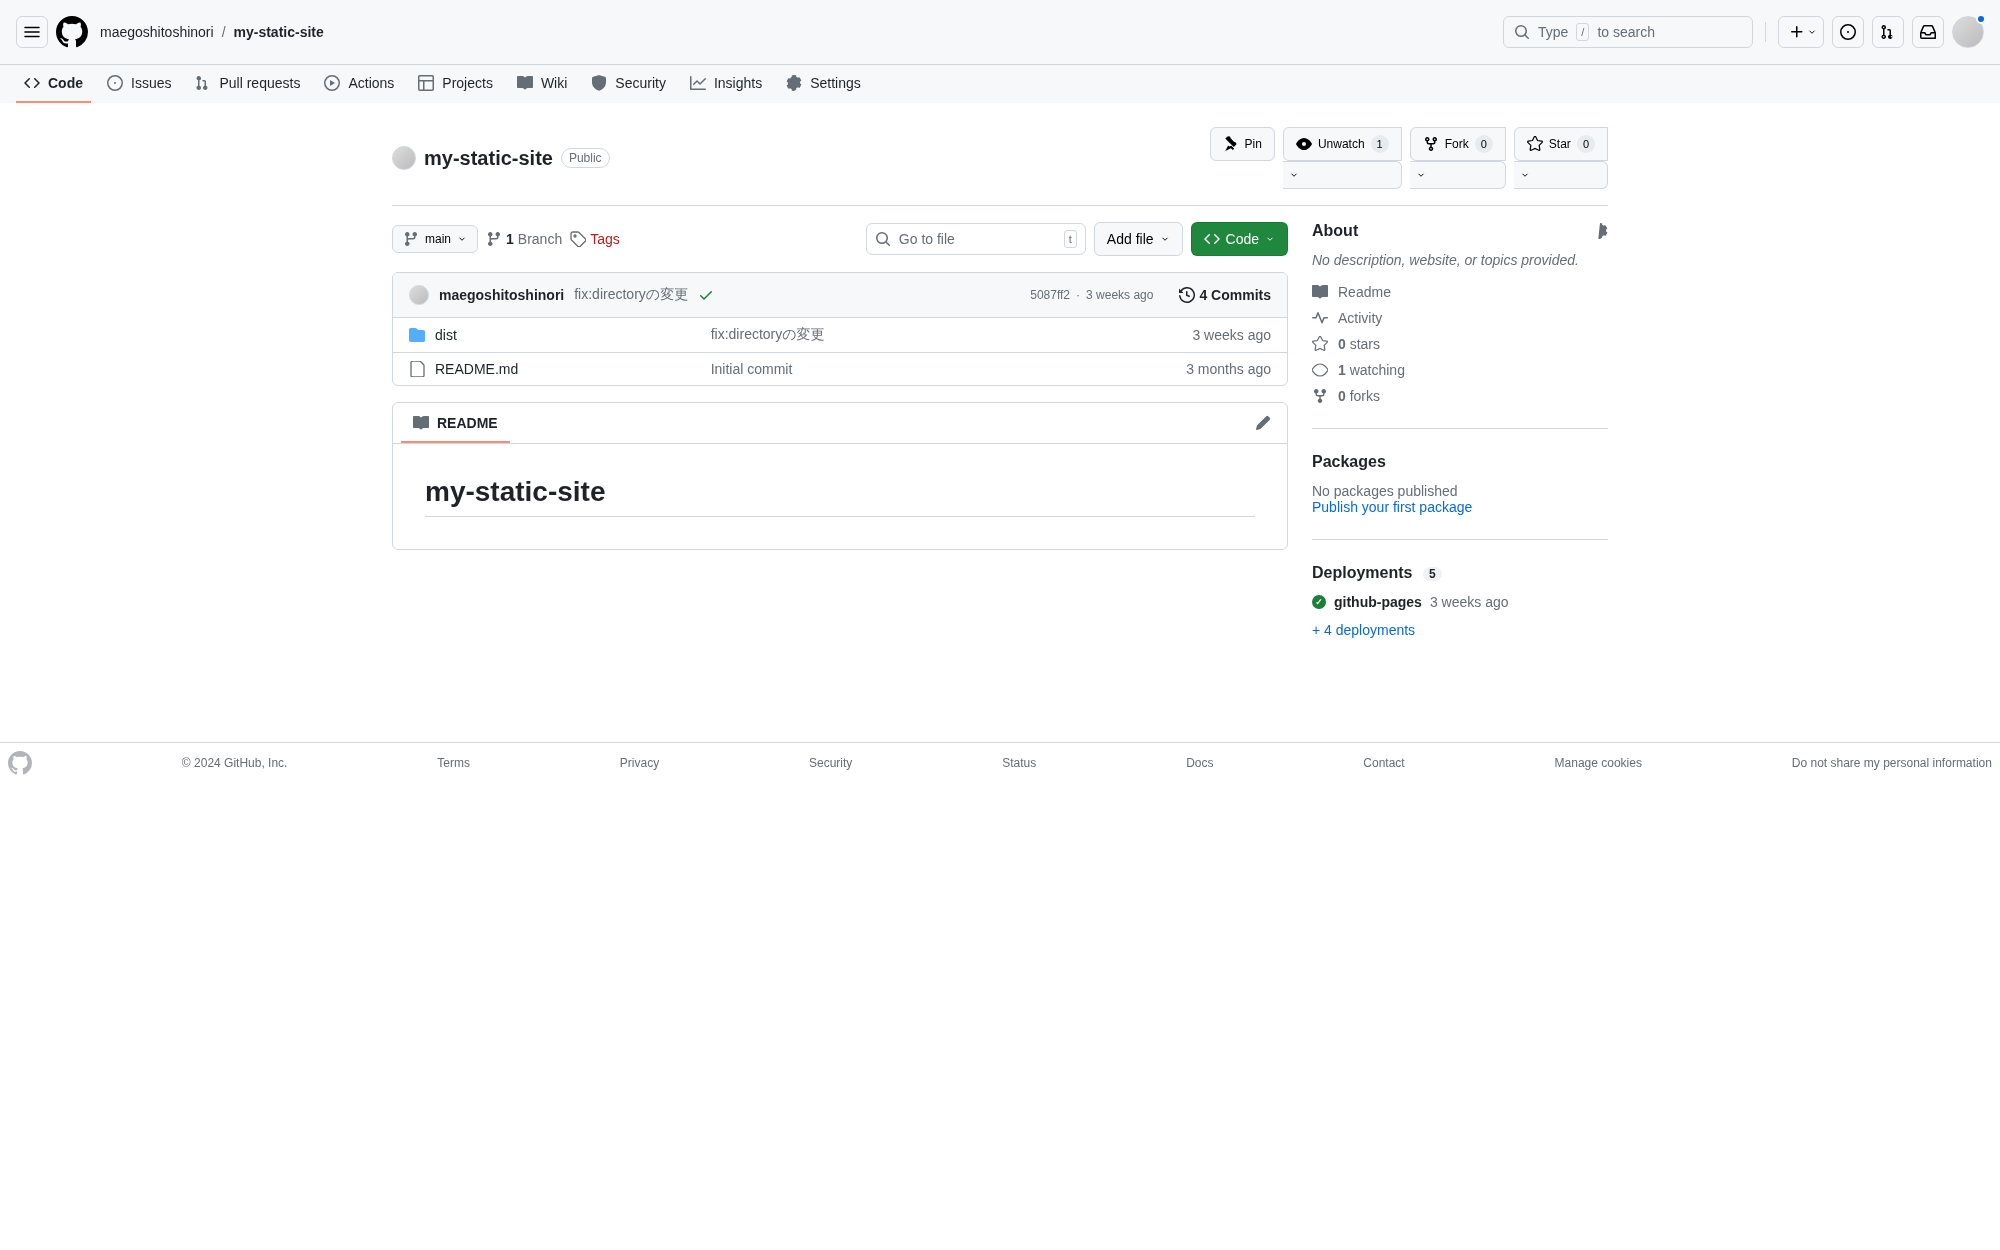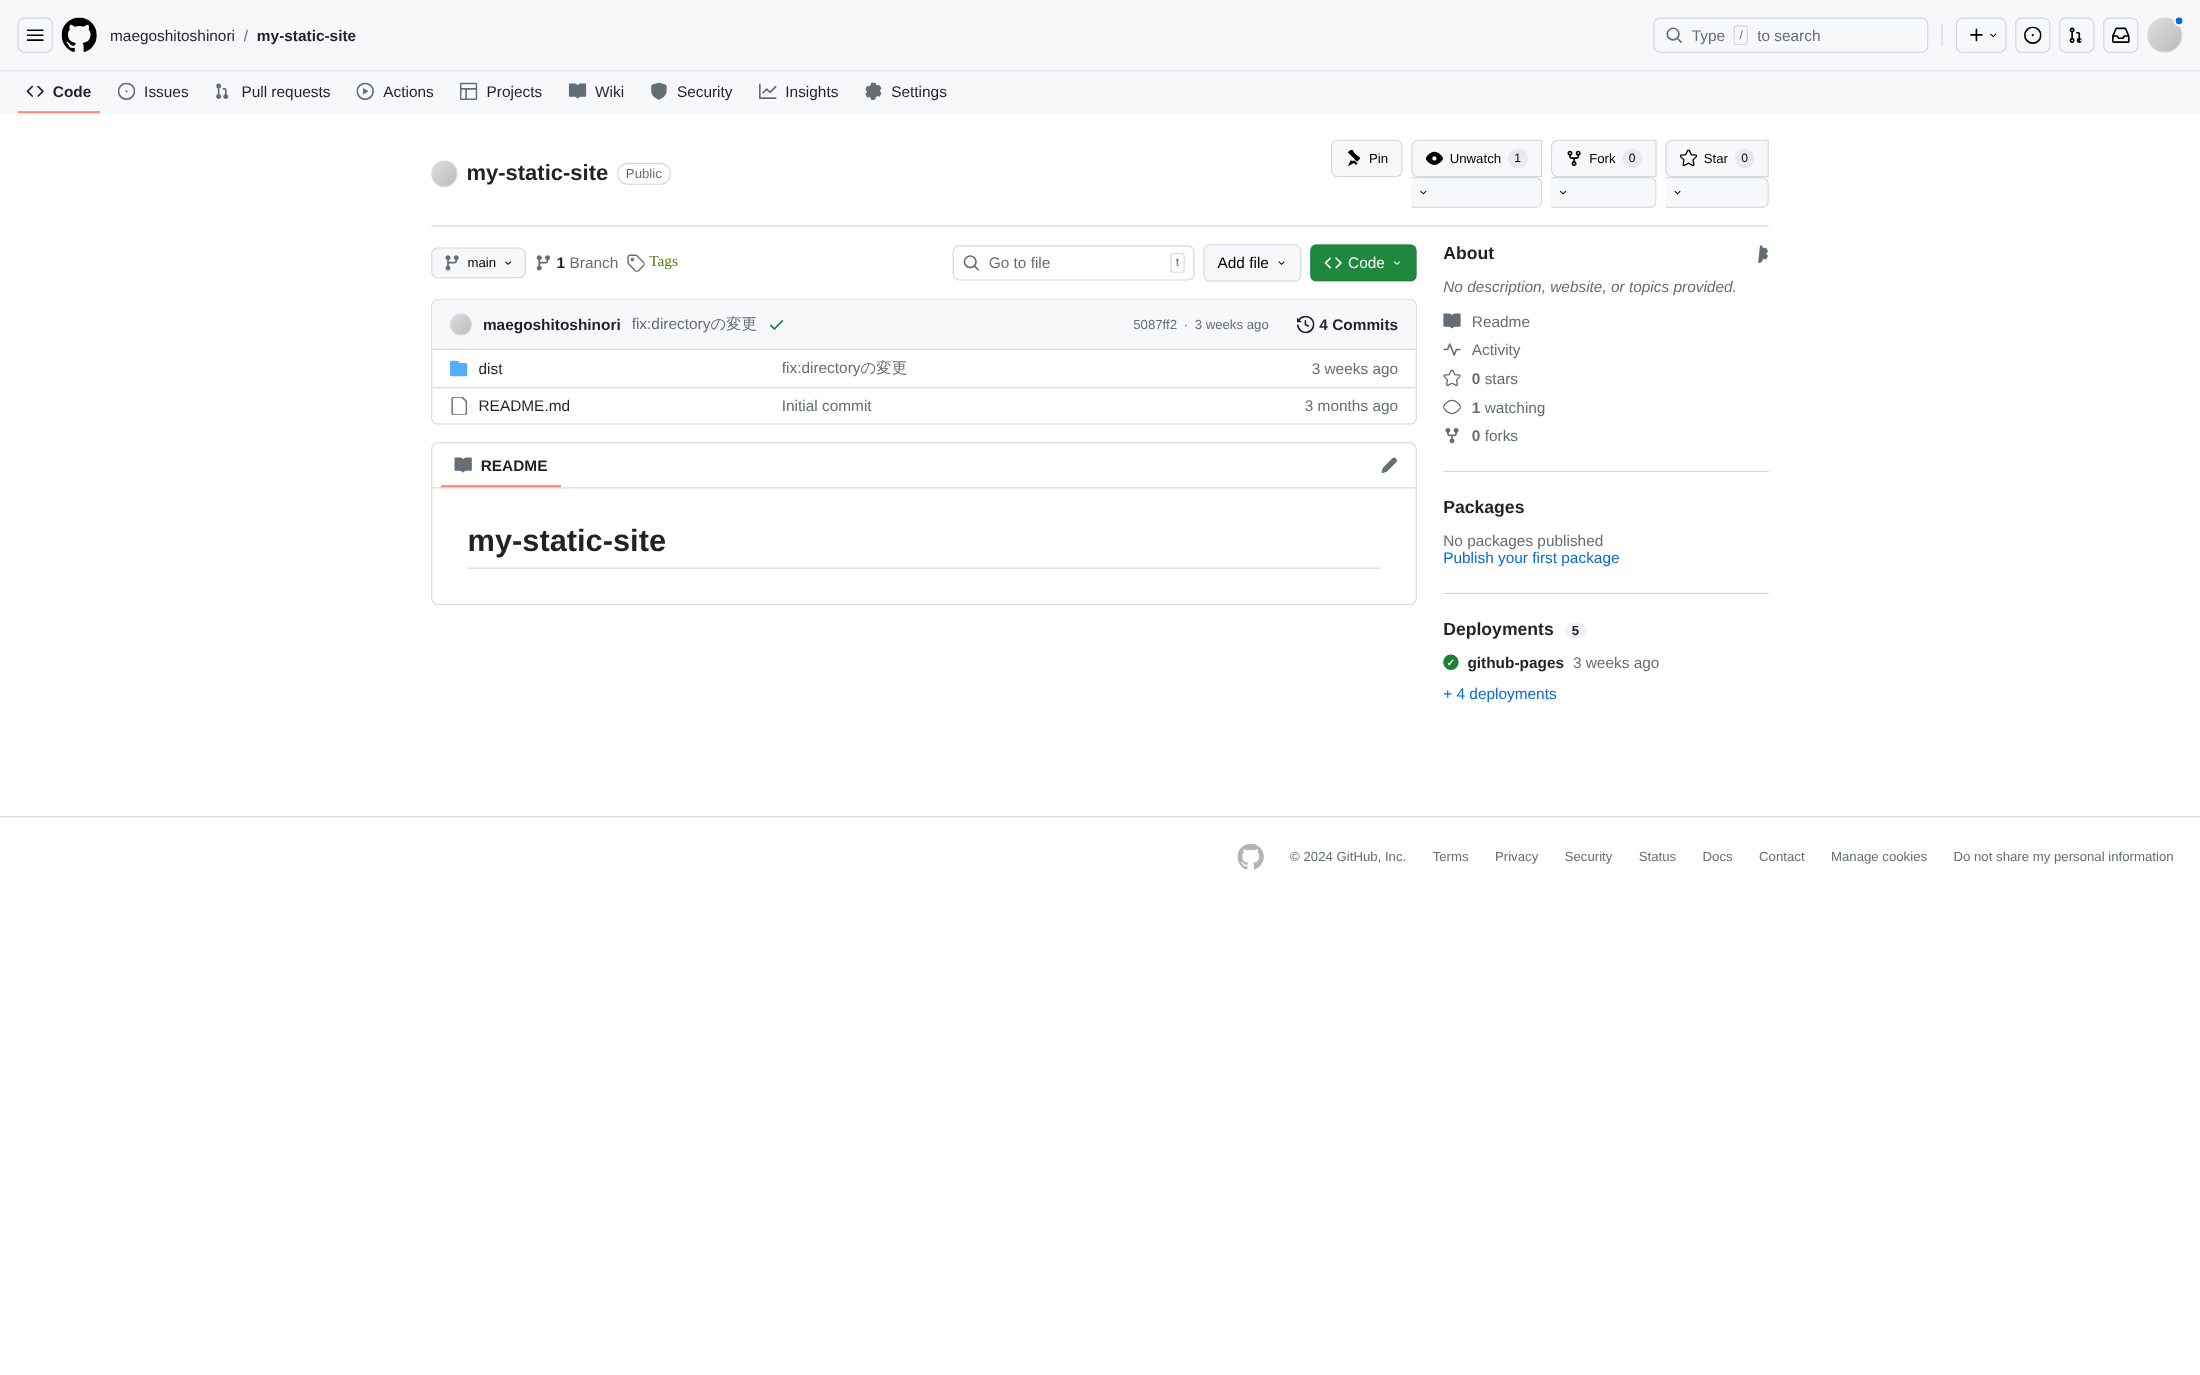--- a/index.html
+++ b/index.html
@@ -85,21 +85,21 @@
 .side-links { list-style: none; display: flex; flex-direction: column; gap: 10px; }
 .side-links li { display: flex; align-items: center; gap: 10px; color: #656d76; cursor: pointer; font-size:14px; }
 .side-text-muted { color: #656d76; font-size: 14px; }
 .link-blue { color: #0969da; cursor: pointer; font-size: 14px; }
 .counter-gray { background: #afb8c133; border-radius: 2em; padding: 0 6px; font-size: 12px; margin-left:6px; }
 .deploy-item { display: flex; align-items: center; gap: 8px; font-size: 14px; margin-top: 8px; }
 .status-dot { width: 14px; height: 14px; border-radius: 50%; background: #1a7f37; display:flex;align-items:center;justify-content:center; }
 .status-dot::after { content:"✓"; color:#fff; font-size:9px; font-weight:bold; }
 
 
-.footer { border-top: 1px solid #d0d7de; margin-top: 40px; padding: 24px; display: flex; align-items: center; justify-content: flex-end; gap: 24px; flex-wrap: wrap; color: #656d76; font-size: 12px; }
+.footer { border-top: 1px solid #d0d7de; margin-top: 40px; padding: 8px; display: flex; align-items: center; justify-content: space-between; gap: 24px; flex-wrap: wrap; color: #656d76; font-size: 12px; }
 .footer-logo { width: 24px; height: 24px; opacity: 0.5; }
 .footer a { cursor: pointer; }
 
 .octicon { fill: currentColor; display: inline-block; vertical-align: text-bottom; }
 svg.muted { color: #656d76; }
 svg.blue { color: #54aeff; }
 .check-green { color: #1a7f37; }
 </style>
 </head>
 <body>
@@ -292,21 +292,21 @@
             <svg class="octicon muted" width="16" height="16" viewBox="0 0 16 16">
                 <path d="M9.5 3.25a2.25 2.25 0 113 2.122V6A2.5 2.5 0 0110 8.5H6a1 1 0 00-1 1v1.128a2.251 2.251 0 11-1.5 0V5.372a2.25 2.25 0 111.5 0v1.836A2.49 2.49 0 016 7h4a1 1 0 001-1v-.628A2.25 2.25 0 019.5 3.25z"></path>
               </svg>
             <strong>1</strong>
             <span style="color:#656d76;">Branch</span>
           </a>
           <a class="link-muted">
             <svg class="octicon muted" width="16" height="16" viewBox="0 0 16 16">
                 <path d="M1 7.775V2.75C1 1.784 1.784 1 2.75 1h5.025c.464 0 .91.184 1.238.513l6.25 6.25a1.75 1.75 0 010 2.474l-5.026 5.026a1.75 1.75 0 01-2.474 0l-6.25-6.25A1.75 1.75 0 011 7.775zM6 5a1 1 0 11-2 0 1 1 0 012 0z" fill="none" stroke="currentColor" stroke-width="1.3"></path>
               </svg>
-            <span style="color:#4d7c0f;font-family:Liberation Serif, serif;">Tags</span>
+            <span style="color:#b91c1c;">Tags</span>
           </a>
           <div class="file-toolbar-spacer"></div>
           <div class="gotofile">
             <svg class="octicon muted" width="16" height="16" viewBox="0 0 16 16">
                 <path d="M10.68 11.74a6 6 0 01-7.922-8.982 6 6 0 018.982 7.922l3.04 3.04a.749.749 0 11-1.06 1.06l-3.04-3.04zM11.5 7a4.499 4.499 0 10-8.997 0A4.499 4.499 0 0011.5 7z"></path>
               </svg>
             <span>Go to file</span>
             <span class="trailing-key">t</span>
           </div>
           <button class="btn" style="height:32px;font-size:14px;">

